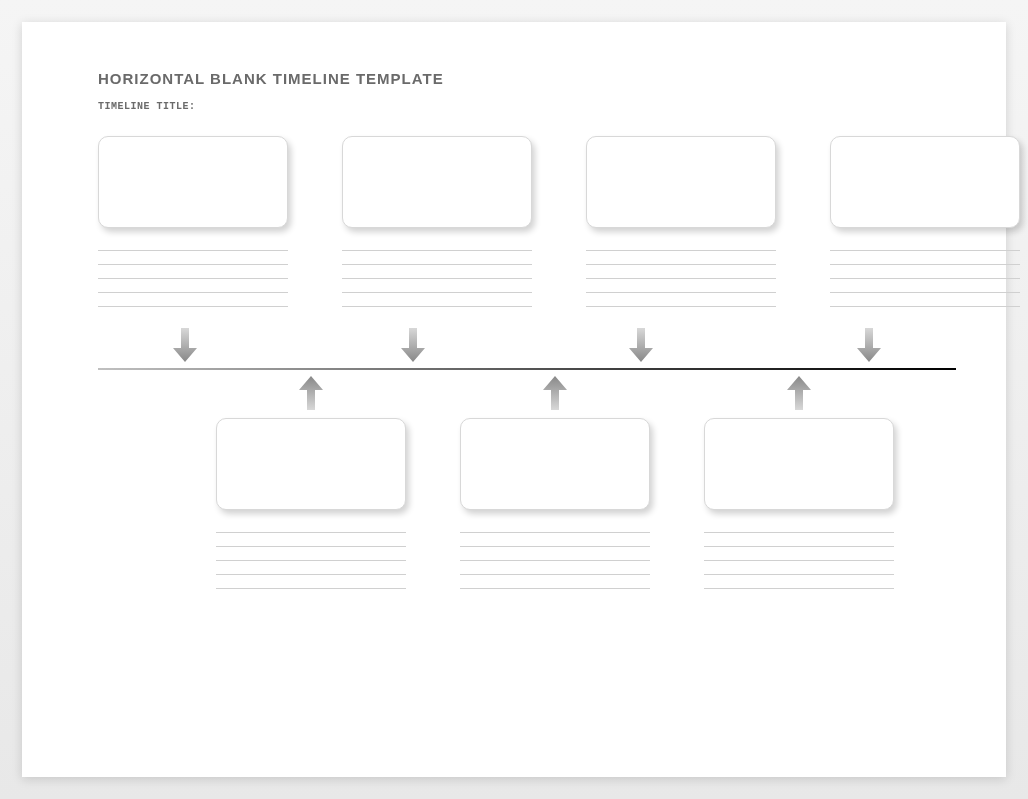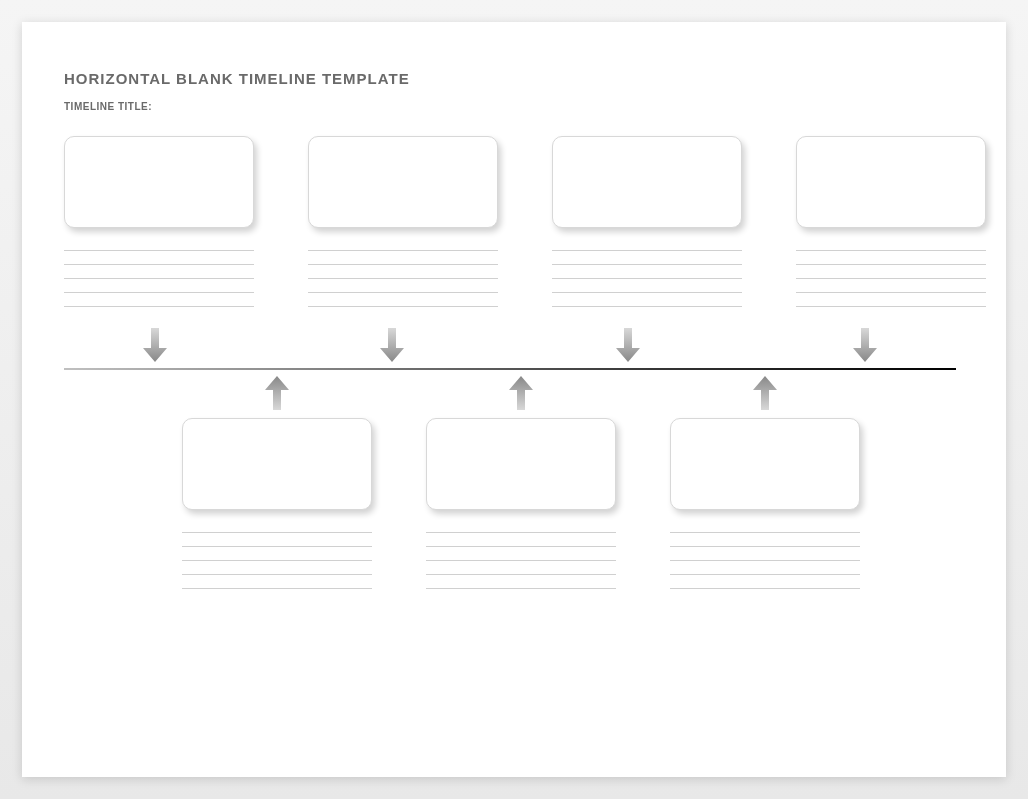--- a/index.html
+++ b/index.html
@@ -8,36 +8,37 @@
     font-family: Arial, Helvetica, sans-serif;
     width: 1028px;
     height: 799px;
     padding: 22px;
   }
   .page {
     background: #ffffff;
     width: 100%;
     height: 100%;
     box-shadow: 0 2px 10px rgba(0,0,0,0.15);
-    padding: 48px 50px 30px 42px;
+    padding: 48px 50px 30px 76px;
     position: relative;
   }
   .main-title {
     font-size: 15px;
     font-weight: bold;
     color: #6a6a6a;
     letter-spacing: 1px;
     margin-bottom: 14px;
   }
   .sub-title {
     font-size: 10px;
     font-weight: bold;
     color: #6a6a6a;
     letter-spacing: 0.5px;
     margin-bottom: 24px;
+    font-family: Liberation Mono, monospace;
   }
   .top-row, .bottom-row {
     display: flex;
     gap: 54px;
   }
   .top-row { margin-left: 0; }
   .bottom-row { margin-left: 118px; gap: 54px; }
   .block {
     width: 190px;
   }

